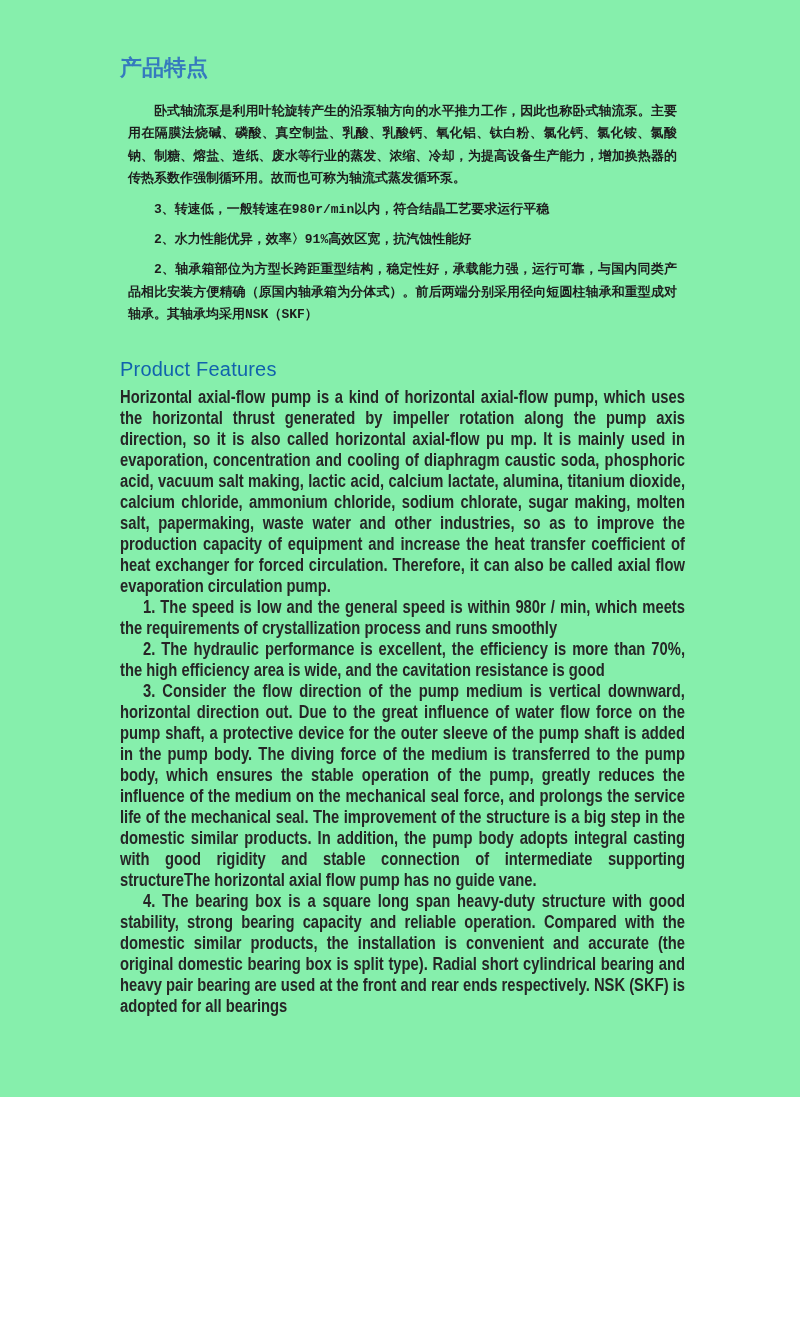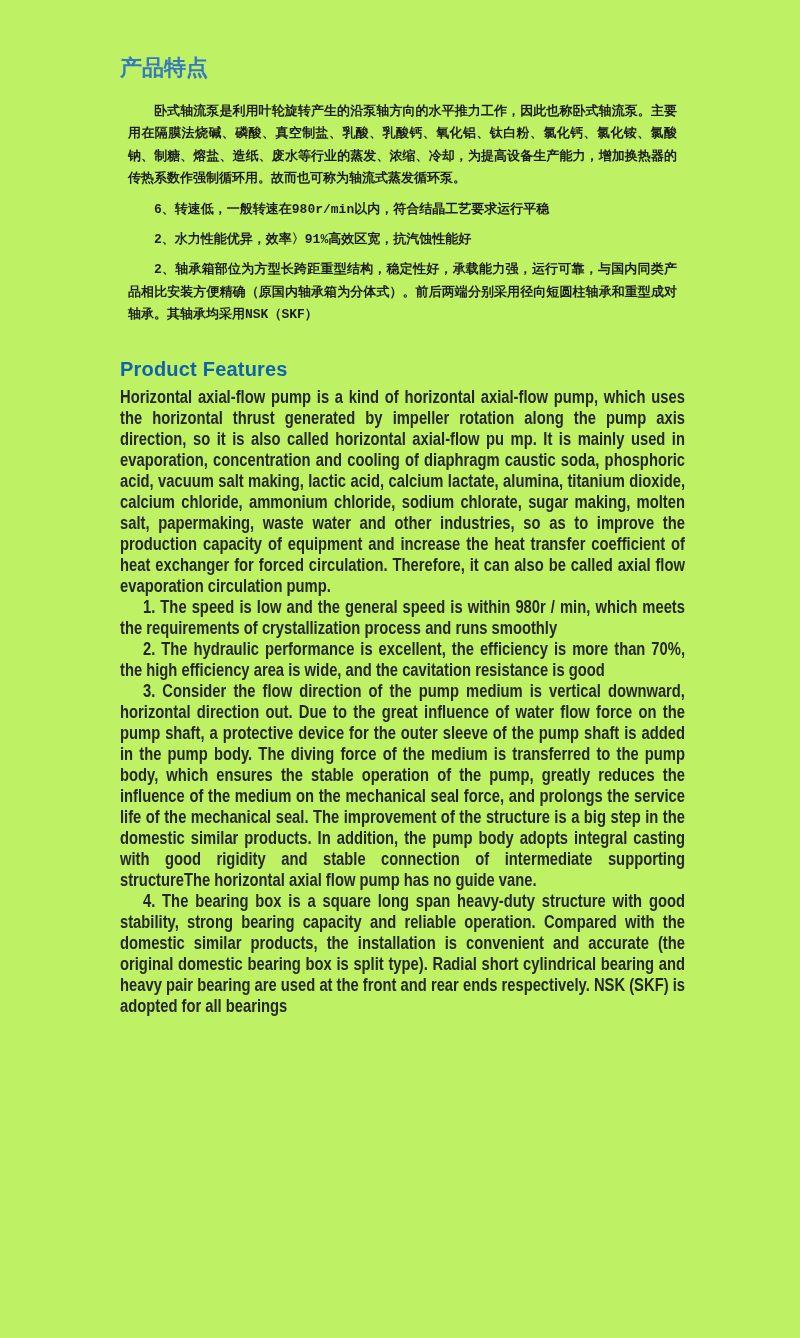--- a/index.html
+++ b/index.html
@@ -1,20 +1,20 @@
 <!DOCTYPE html>
 <html><head>
 <meta charset="utf-8">
 <style>
   html, body { margin: 0; padding: 0; background: #ffffff; }
   .page {
     position: relative;
     width: 800px;
-    height: 1338px;
-    background: #bef264;
+    height: 1097px;
+    background: #86efac;
     overflow: hidden;
     font-family: "DejaVu Sans", sans-serif;
   }
   .content {
     position: absolute;
     left: 120px;
     top: 54px;
     width: 565px;
   }
   
@@ -33,21 +33,21 @@
     font-size: 13px;
     line-height: 22.4px;
     color: #1d1d1d;
     text-align: justify;
     text-indent: 2em;
     letter-spacing: 0;
   }
   
   .en-heading {
     font-family: "Liberation Sans", sans-serif;
-    font-weight: 700;
+    font-weight: 400;
     font-size: 20px;
     line-height: 22px;
     color: #1162ad;
     margin: 31px 0 7px 0;
     letter-spacing: 0.2px;
   }
   .en-body {
     width: 689px;                 
     transform: scaleX(0.82);
     transform-origin: 0 0;
@@ -66,21 +66,21 @@
 </head>
 <body>
 
 <div class="page">
   <div class="content">
 
     <h2 class="cn-heading">产品特点</h2>
 
     <div class="cn-body">
       <p>卧式轴流泵是利用叶轮旋转产生的沿泵轴方向的水平推力工作，因此也称卧式轴流泵。主要用在隔膜法烧碱、磷酸、真空制盐、乳酸、乳酸钙、氧化铝、钛白粉、氯化钙、氯化铵、氯酸钠、制糖、熔盐、造纸、废水等行业的蒸发、浓缩、冷却，为提高设备生产能力，增加换热器的传热系数作强制循环用。故而也可称为轴流式蒸发循环泵。</p>
-      <p>6、转速低，一般转速在980r/min以内，符合结晶工艺要求运行平稳</p>
+      <p>3、转速低，一般转速在980r/min以内，符合结晶工艺要求运行平稳</p>
       <p>2、水力性能优异，效率〉91%高效区宽，抗汽蚀性能好</p>
       <p>2、轴承箱部位为方型长跨距重型结构，稳定性好，承载能力强，运行可靠，与国内同类产品相比安装方便精确（原国内轴承箱为分体式）。前后两端分别采用径向短圆柱轴承和重型成对轴承。其轴承均采用NSK（SKF）</p>
     </div>
 
     <h2 class="en-heading">Product Features</h2>
 
     <div class="en-body">
       <p>Horizontal axial-flow pump is a kind of horizontal axial-flow pump, which uses the horizontal thrust generated by impeller rotation along the pump axis direction, so it is also called horizontal axial-flow pu mp. It is mainly used in evaporation, concentration and cooling of diaphragm caustic soda, phosphoric acid, vacuum salt making, lactic acid, calcium lactate, alumina, titanium dioxide, calcium chloride, ammonium chloride, sodium chlorate, sugar making, molten salt, papermaking, waste water and other industries, so as to improve the production capacity of equipment and increase the heat transfer coefficient of heat exchanger for forced circulation. Therefore, it can also be called axial flow evaporation circulation pump.</p>
       <p class="item">1. The speed is low and the general speed is within 980r / min, which meets the requirements of crystallization process and runs smoothly</p>
       <p class="item">2. The hydraulic performance is excellent, the efficiency is more than 70%, the high efficiency area is wide, and the cavitation resistance is good</p>

